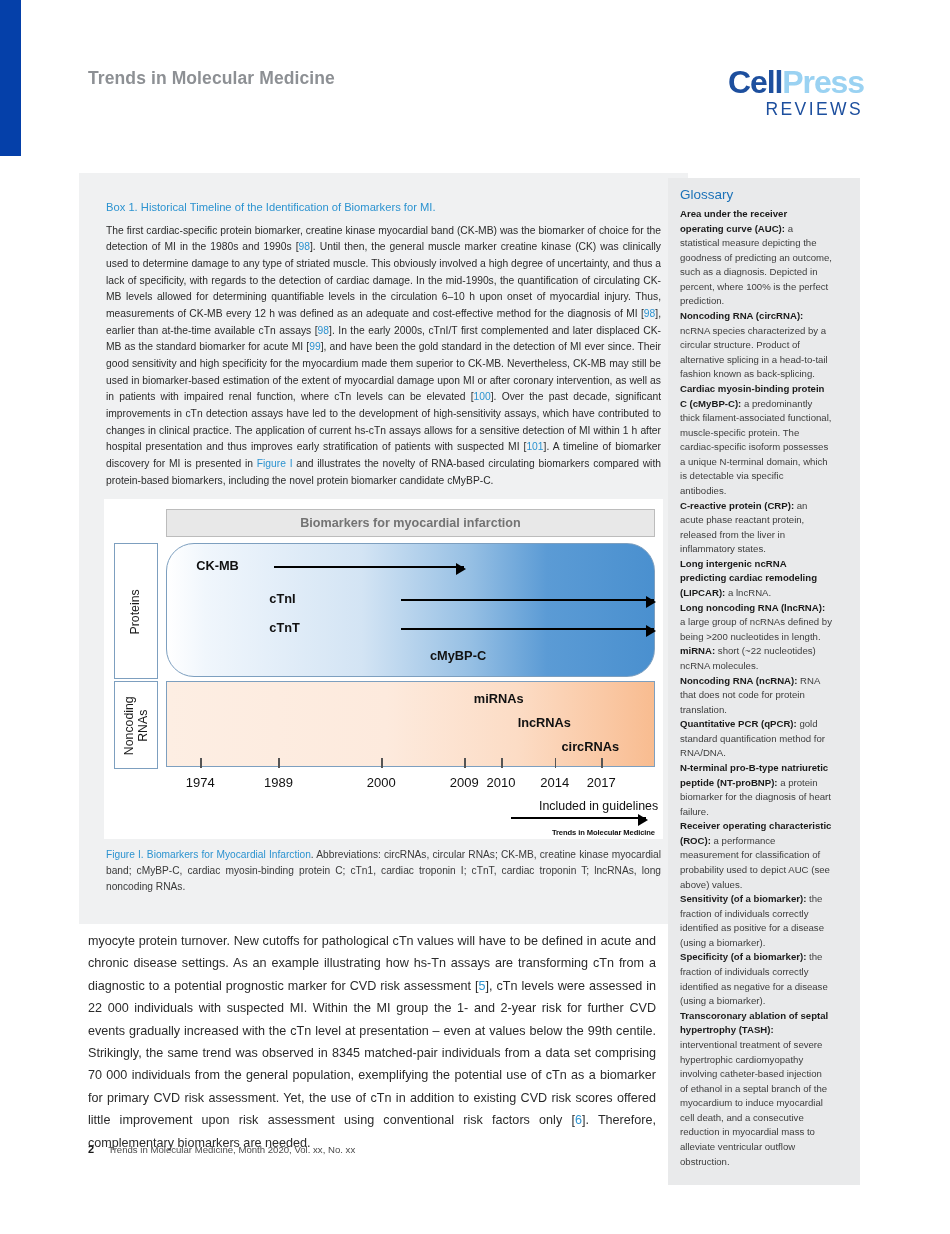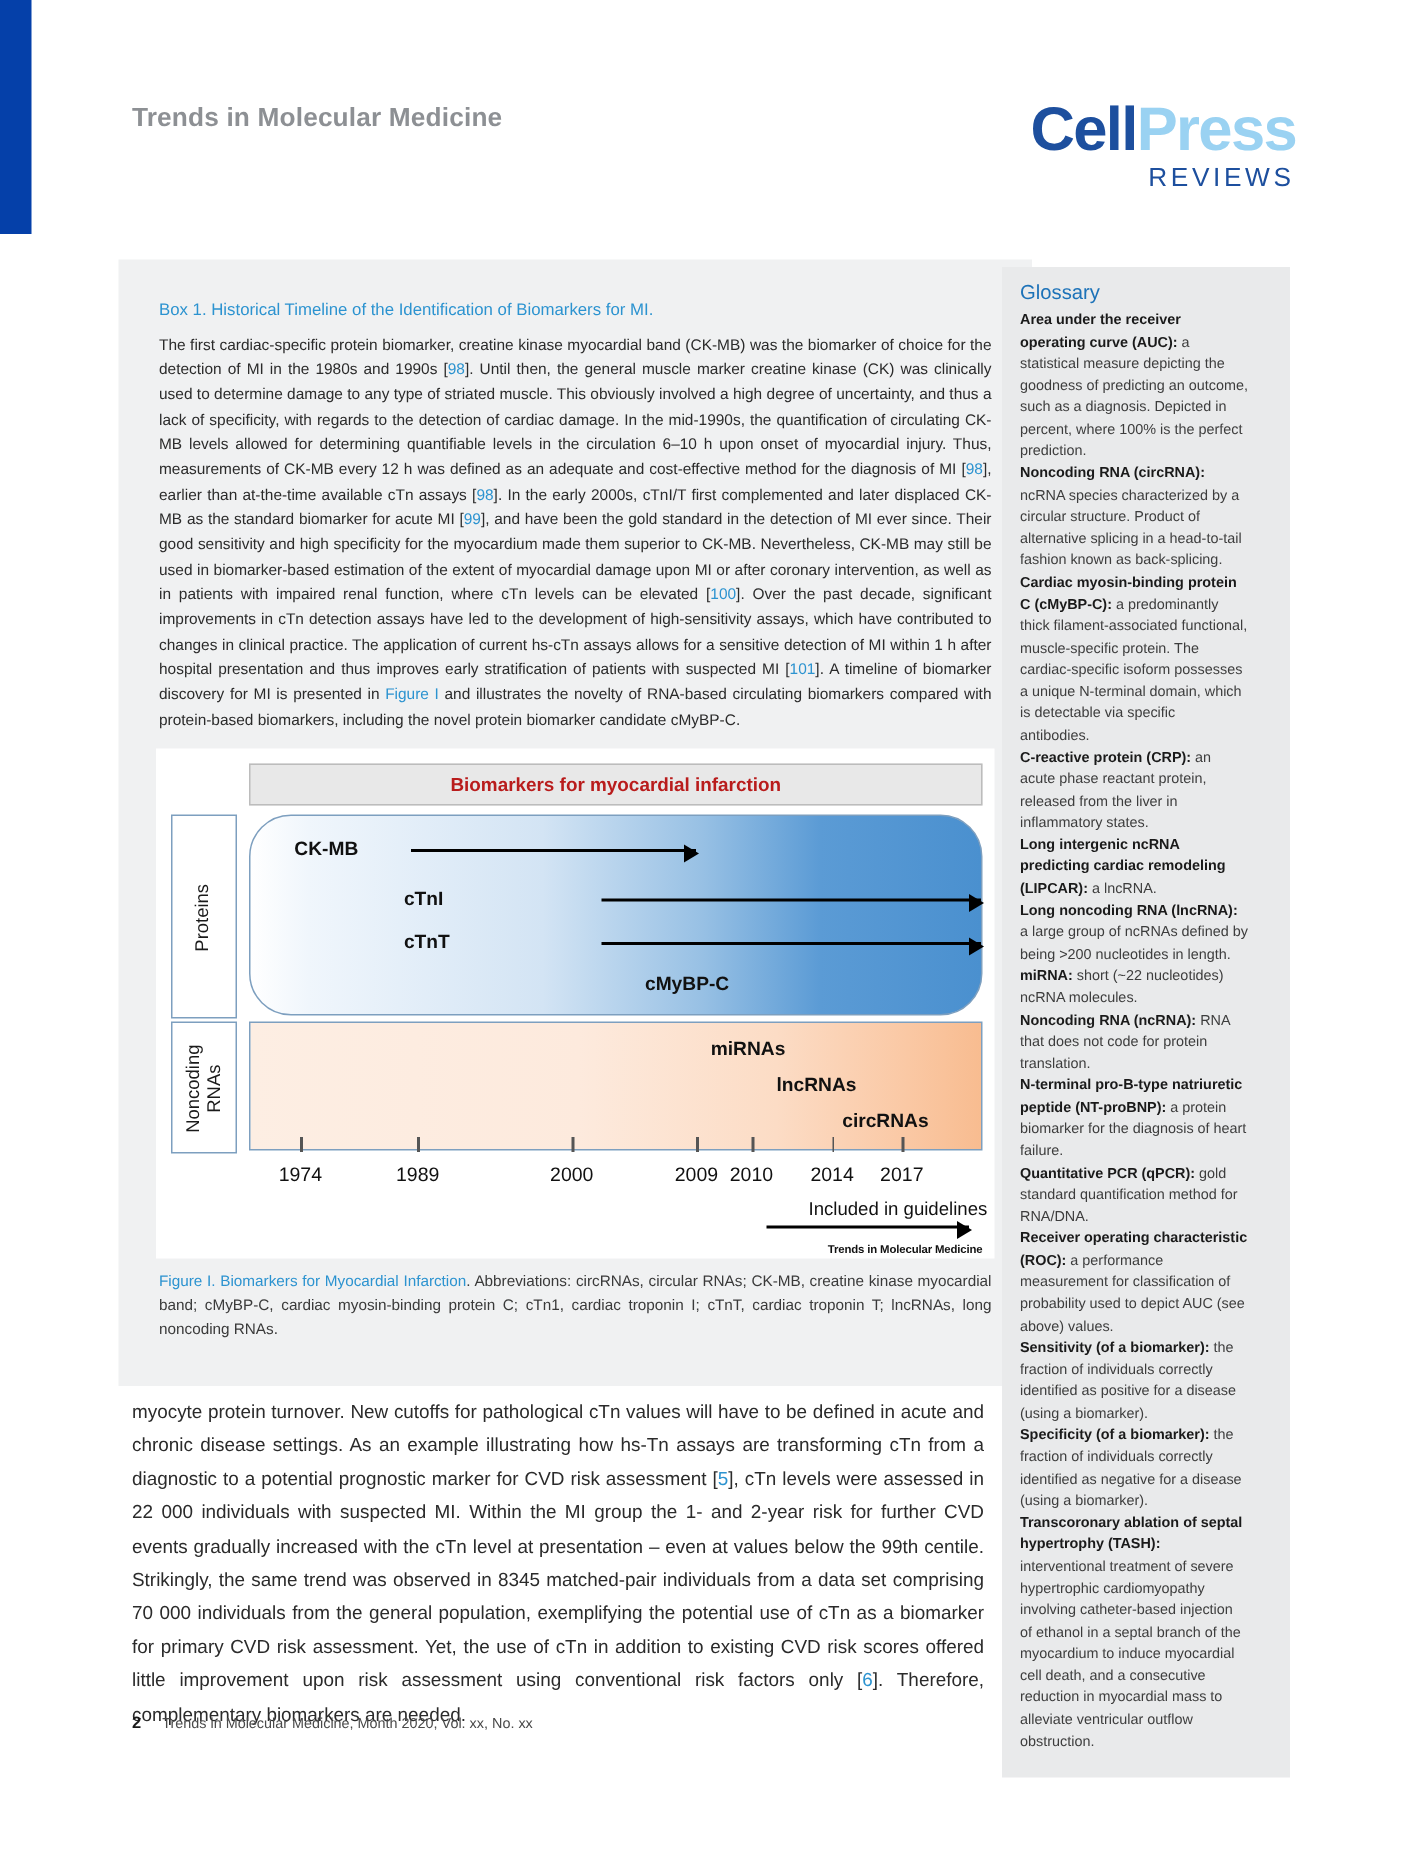--- a/index.html
+++ b/index.html
@@ -39,21 +39,21 @@
 
   
   .logo {
     position: absolute;
     right: 86px;
     top: 66px;
     text-align: right;
     line-height: 1;
   }
   .logo-main {
-    font-size: 41px;
+    font-size: 32px;
     font-weight: bold;
     letter-spacing: -1.1px;
     white-space: nowrap;
   }
   .logo-cell { color: #1d4f9e; }
   .logo-press { color: #9ad2f2; }
   .logo-reviews {
     font-size: 17.5px;
     color: #1d4f9e;
     letter-spacing: 2.4px;
@@ -100,21 +100,21 @@
     top: 10px;
     right: 8px;
     height: 26px;
     background: #e8e8e8;
     border: 1px solid #bcbcbc;
     display: flex;
     align-items: center;
     justify-content: center;
     font-size: 12.6px;
     font-weight: bold;
-    color: #b91c1c;
+    color: #737373;
   }
   .row-label {
     position: absolute;
     left: 10px;
     width: 42px;
     border: 1px solid #7d9fbf;
     background: #fff;
     display: flex;
     align-items: center;
     justify-content: center;
@@ -338,22 +338,22 @@
   <div class="glossary-title">Glossary</div>
   <div class="glossary-body" id="glossary-body">
       <div><span class="gl-term">Area under the receiver operating curve (AUC):</span><span> a statistical measure depicting the goodness of predicting an outcome, such as a diagnosis. Depicted in percent, where 100% is the perfect prediction.</span></div>
       <div><span class="gl-term">Noncoding RNA (circRNA):</span><span> ncRNA species characterized by a circular structure. Product of alternative splicing in a head-to-tail fashion known as back-splicing.</span></div>
       <div><span class="gl-term">Cardiac myosin-binding protein C (cMyBP-C):</span><span> a predominantly thick filament-associated functional, muscle-specific protein. The cardiac-specific isoform possesses a unique N-terminal domain, which is detectable via specific antibodies.</span></div>
       <div><span class="gl-term">C-reactive protein (CRP):</span><span> an acute phase reactant protein, released from the liver in inflammatory states.</span></div>
       <div><span class="gl-term">Long intergenic ncRNA predicting cardiac remodeling (LIPCAR):</span><span> a lncRNA.</span></div>
       <div><span class="gl-term">Long noncoding RNA (lncRNA):</span><span> a large group of ncRNAs defined by being &gt;200 nucleotides in length.</span></div>
       <div><span class="gl-term">miRNA:</span><span> short (~22 nucleotides) ncRNA molecules.</span></div>
       <div><span class="gl-term">Noncoding RNA (ncRNA):</span><span> RNA that does not code for protein translation.</span></div>
+      <div><span class="gl-term">Quantitative PCR (qPCR):</span><span> gold standard quantification method for RNA/DNA.</span></div>
       <div><span class="gl-term">N-terminal pro-B-type natriuretic peptide (NT-proBNP):</span><span> a protein biomarker for the diagnosis of heart failure.</span></div>
-      <div><span class="gl-term">Quantitative PCR (qPCR):</span><span> gold standard quantification method for RNA/DNA.</span></div>
       <div><span class="gl-term">Receiver operating characteristic (ROC):</span><span> a performance measurement for classification of probability used to depict AUC (see above) values.</span></div>
       <div><span class="gl-term">Sensitivity (of a biomarker):</span><span> the fraction of individuals correctly identified as positive for a disease (using a biomarker).</span></div>
       <div><span class="gl-term">Specificity (of a biomarker):</span><span> the fraction of individuals correctly identified as negative for a disease (using a biomarker).</span></div>
       <div><span class="gl-term">Transcoronary ablation of septal hypertrophy (TASH):</span><span> interventional treatment of severe hypertrophic cardiomyopathy involving catheter-based injection of ethanol in a septal branch of the myocardium to induce myocardial cell death, and a consecutive reduction in myocardial mass to alleviate ventricular outflow obstruction.</span></div>
     </div>
 </div>
 
 <div class="body-text" id="body-text"><span>myocyte protein turnover. New cutoffs for pathological cTn values will have to be defined in acute and chronic disease settings. As an example illustrating how hs-Tn assays are transforming cTn from a diagnostic to a potential prognostic marker for CVD risk assessment [</span><span class="ref">5</span><span>], cTn levels were assessed in 22 000 individuals with suspected MI. Within the MI group the 1- and 2-year risk for further CVD events gradually increased with the cTn level at presentation – even at values below the 99th centile. Strikingly, the same trend was observed in 8345 matched-pair individuals from a data set comprising 70 000 individuals from the general population, exemplifying the potential use of cTn as a biomarker for primary CVD risk assessment. Yet, the use of cTn in addition to existing CVD risk scores offered little improvement upon risk assessment using conventional risk factors only [</span><span class="ref">6</span><span>]. Therefore, complementary biomarkers are needed.</span></div>
 
 <div class="footer">

